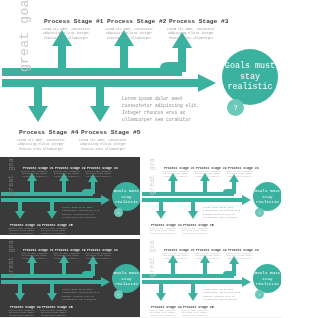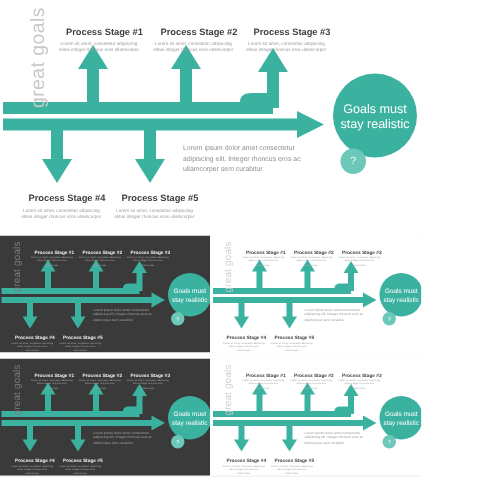--- a/index.html
+++ b/index.html
@@ -11,20 +11,21 @@
     font-family: "Liberation Sans", sans-serif;
     overflow: hidden;
   }
 
   .preview-root {
     position: relative;
     width: 281px;
     height: 318px;
     background: #f2f2f2;
     overflow: hidden;
+    font-family: Liberation Mono, monospace;
   }
 
   
   .slide {
     position: absolute;
     overflow: hidden;
   }
   .slide.light { background: #ffffff; }
   .slide.dark  { background: #3a3a3a; }
 

